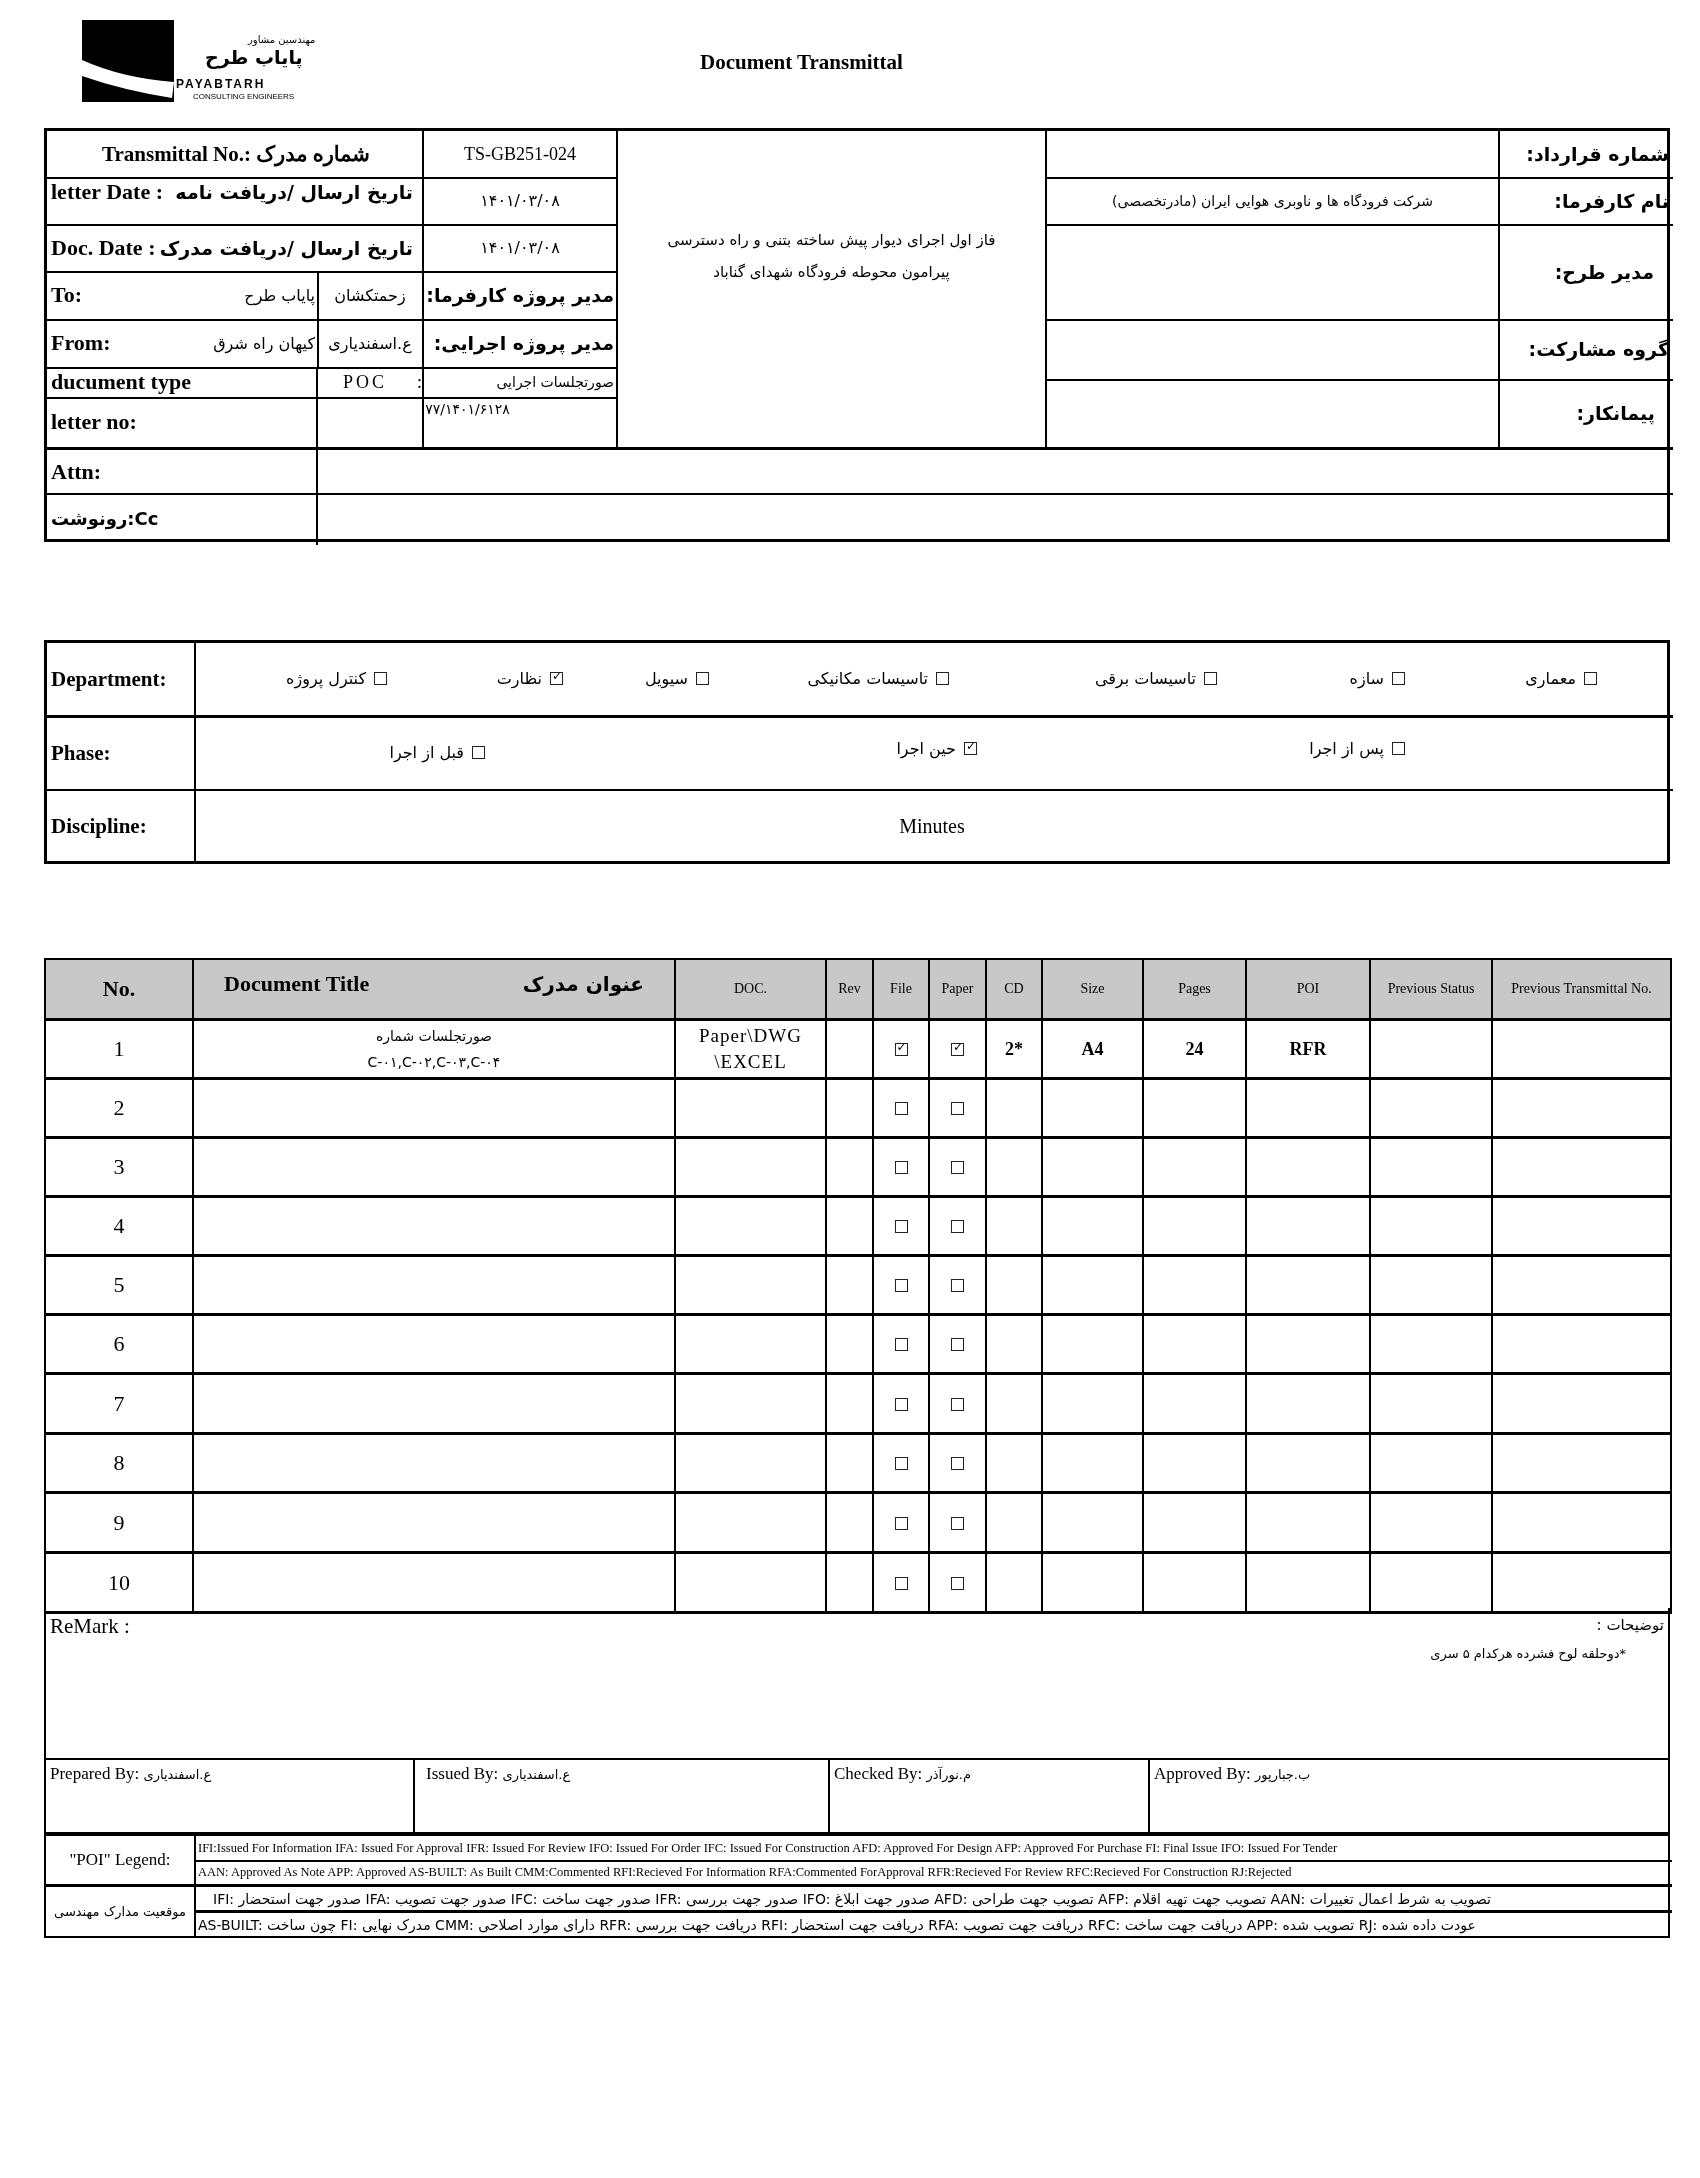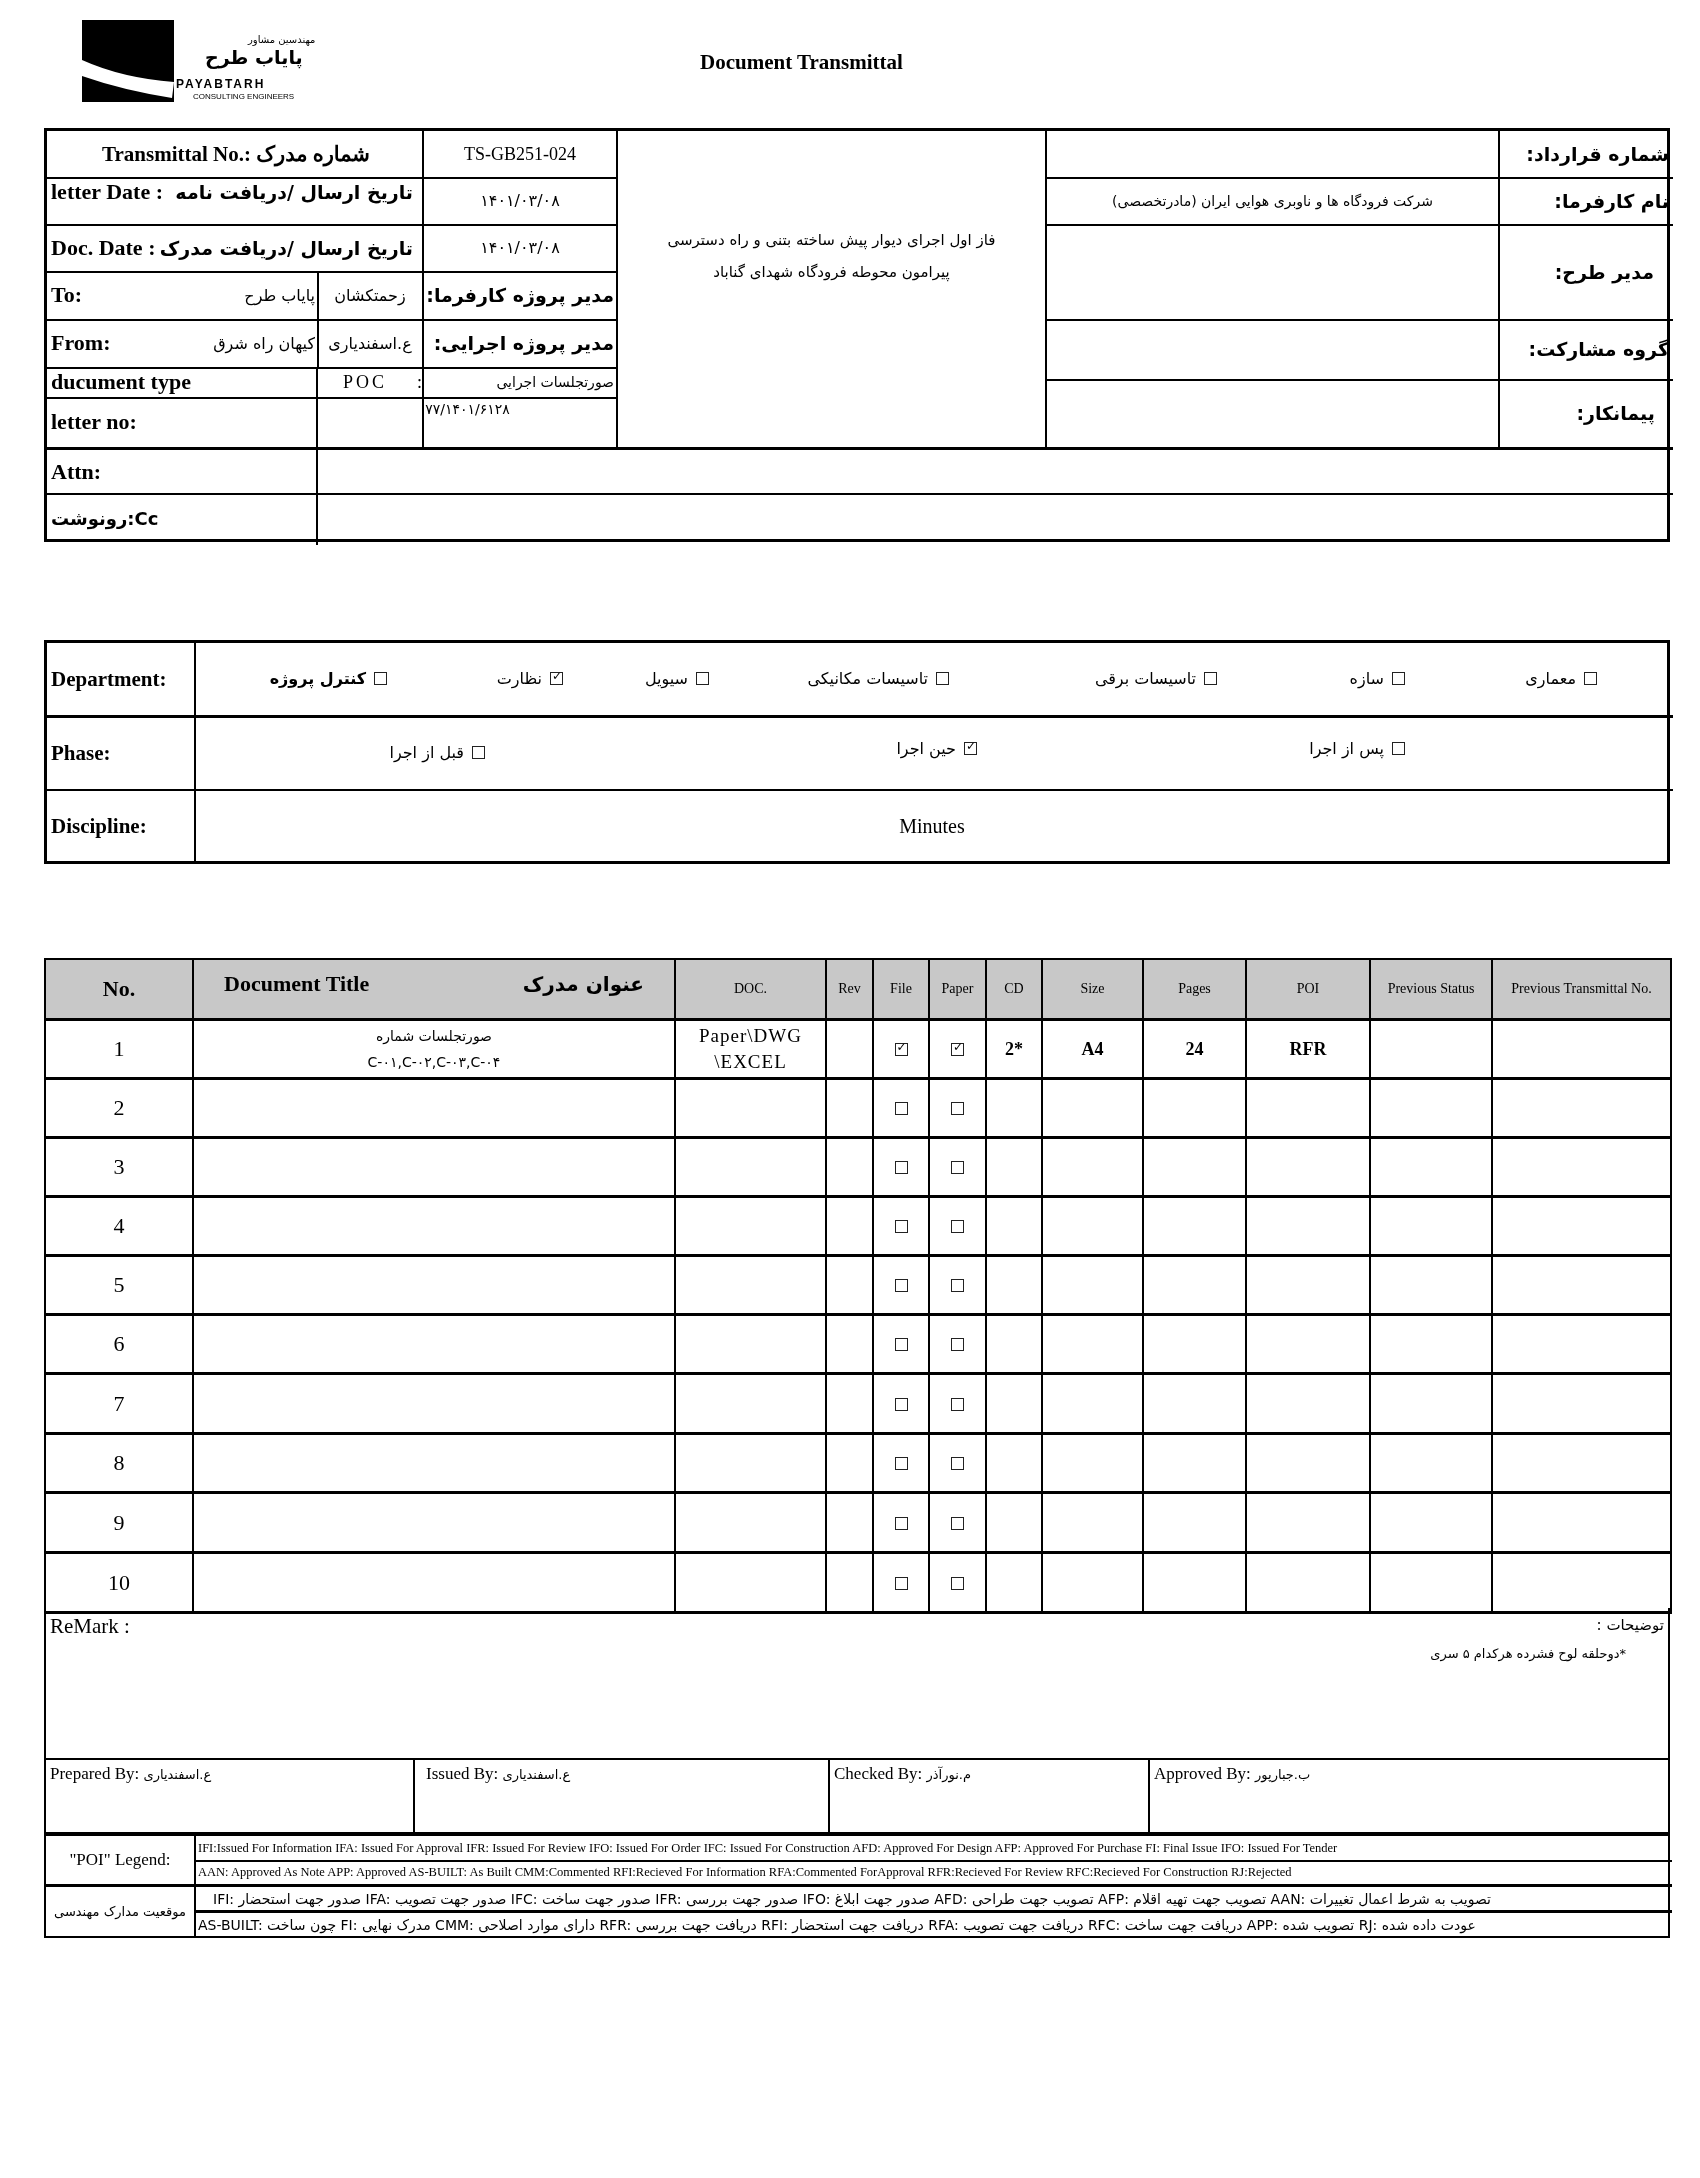--- a/index.html
+++ b/index.html
@@ -152,21 +152,21 @@
 
 <div id="dept" class="abs">
   <div class="vl" style="left:147px;top:0;height:218px;"></div>
   <div class="hl" style="left:0;top:72px;width:1626px;height:3px;"></div>
   <div class="hl" style="left:0;top:146px;width:1626px;"></div>
 
   <div class="cell dl" style="left:4px;top:0;width:140px;height:72px;">Department:</div>
   <div class="cell dl" style="left:4px;top:75px;width:140px;height:71px;">Phase:</div>
   <div class="cell dl" style="left:4px;top:148px;width:140px;height:70px;">Discipline:</div>
 
-  <div class="opt" style="right:1280px;top:26px;font-weight:bold;">
+  <div class="opt" style="right:1280px;top:26px;">
       <span class="cb"></span>
       <span>کنترل پروژه</span>
     </div>
   <div class="opt" style="right:1104px;top:26px;">
       <span class="cb on"></span>
       <span>نظارت</span>
     </div>
   <div class="opt" style="right:958px;top:26px;">
       <span class="cb"></span>
       <span>سیویل</span>

